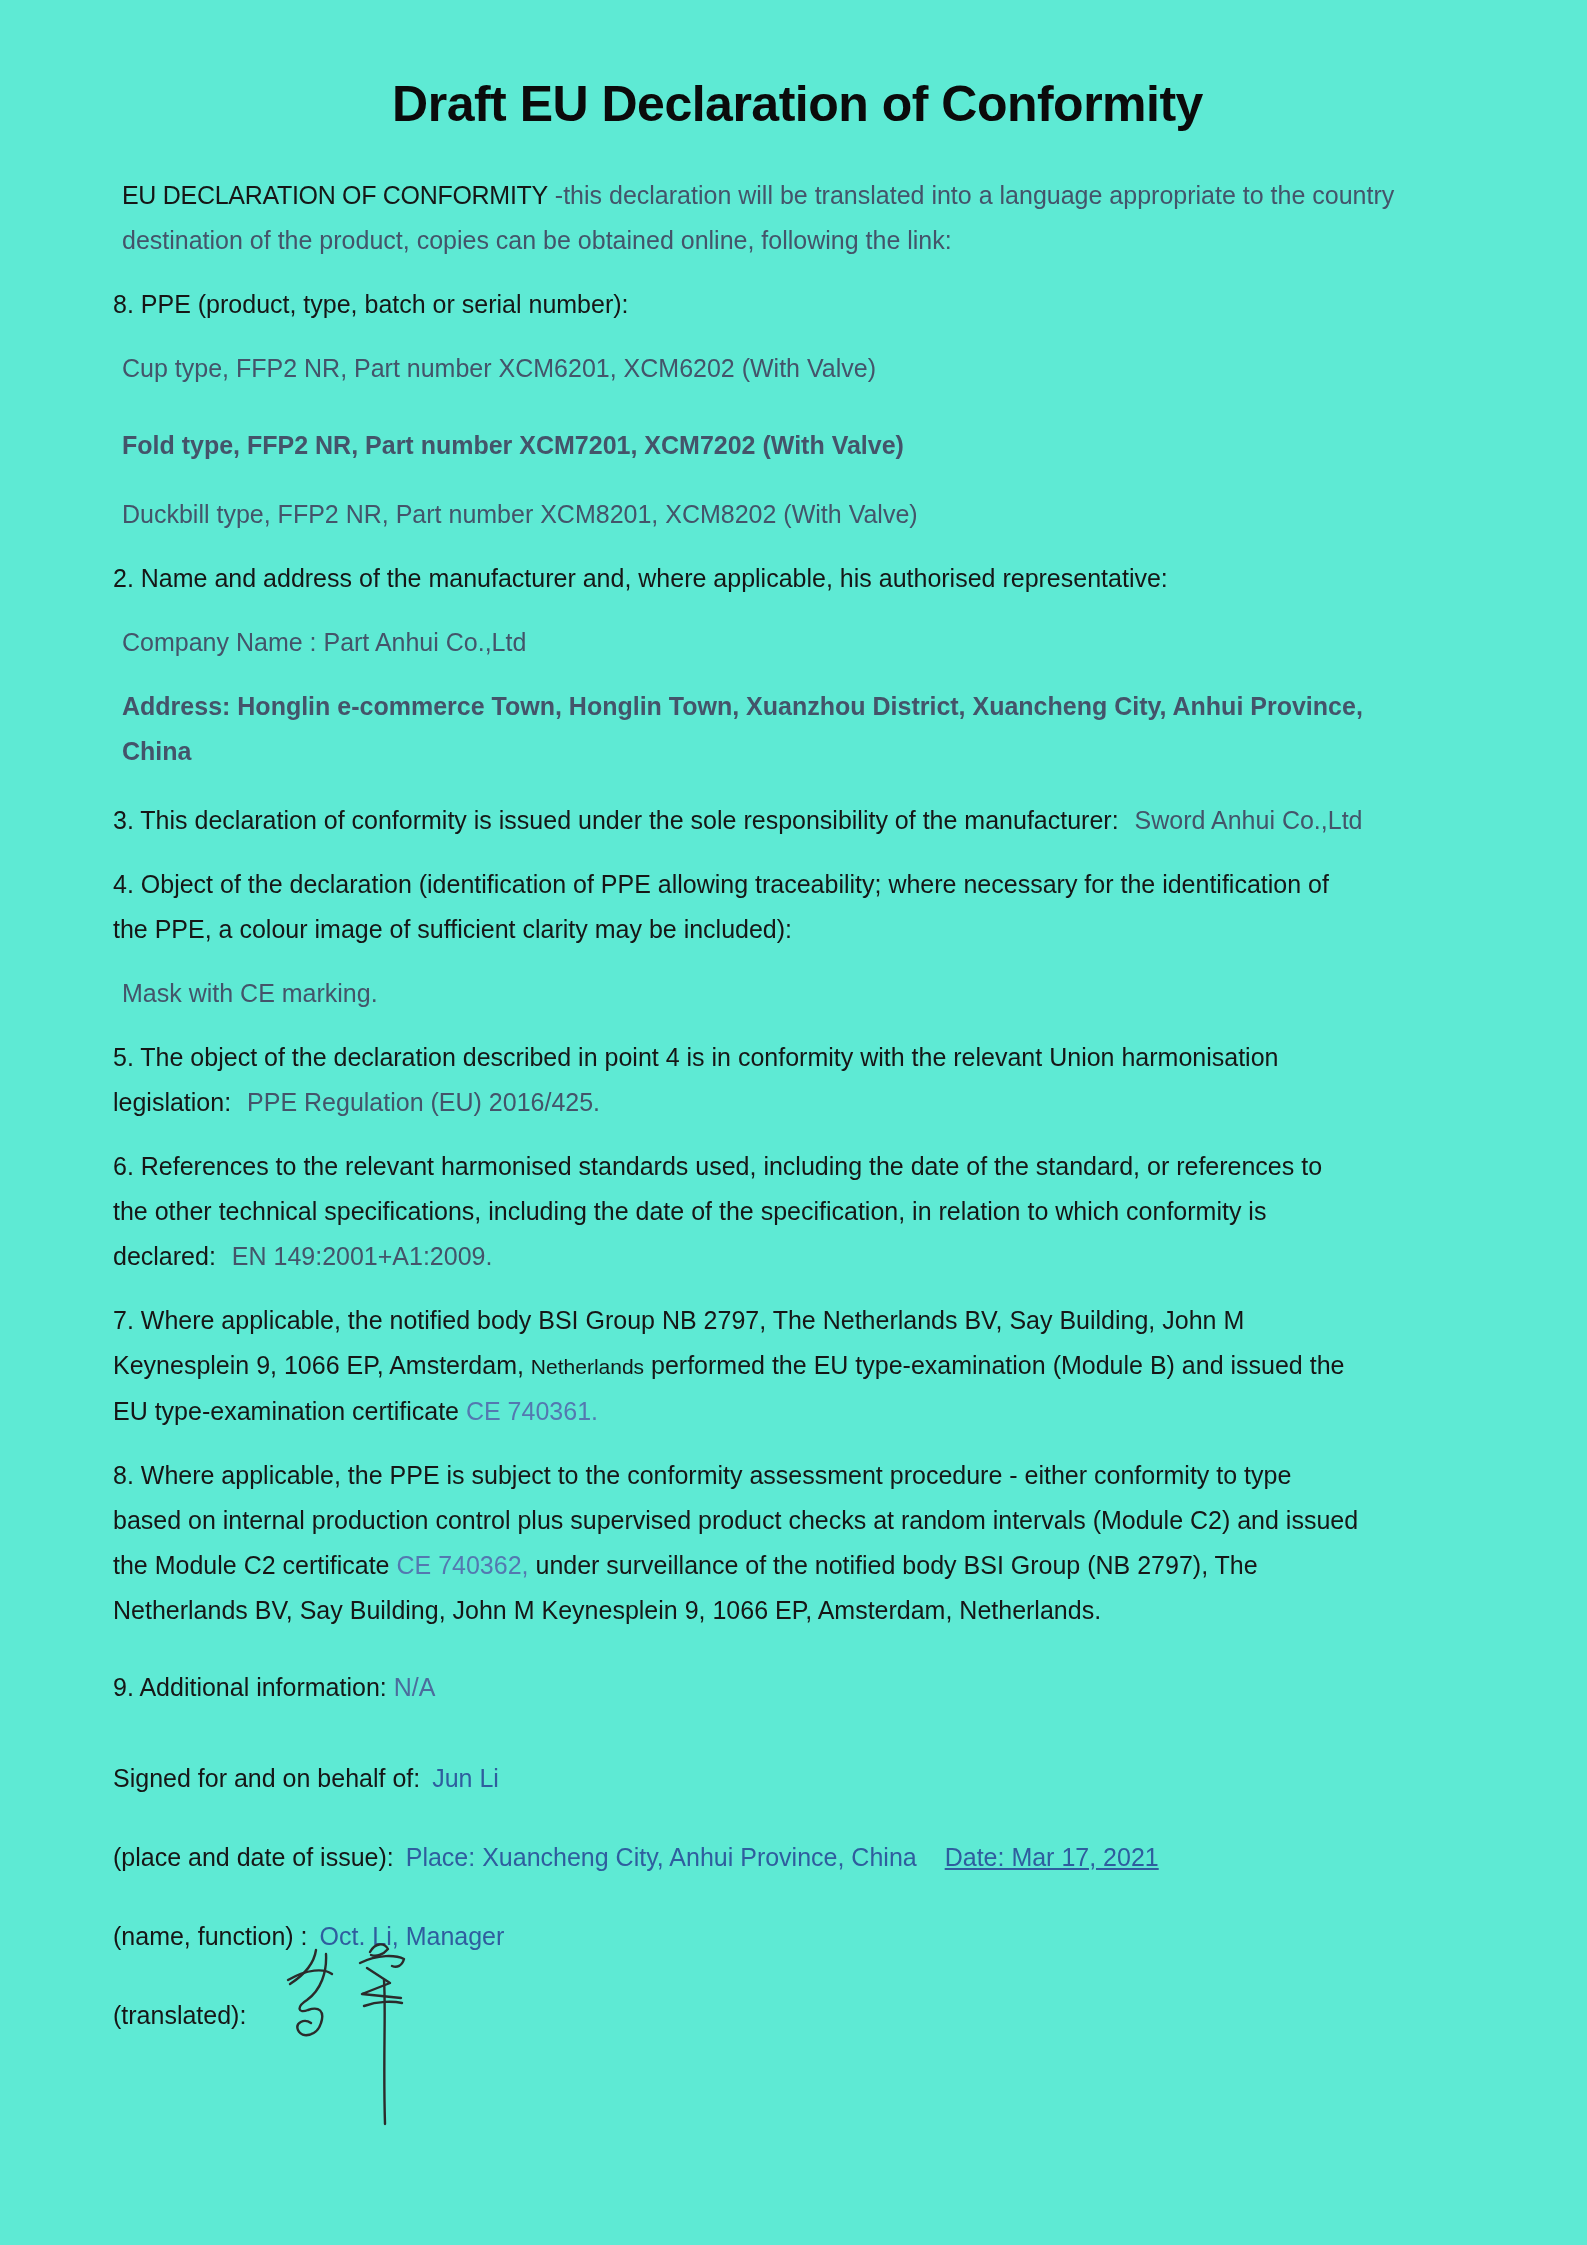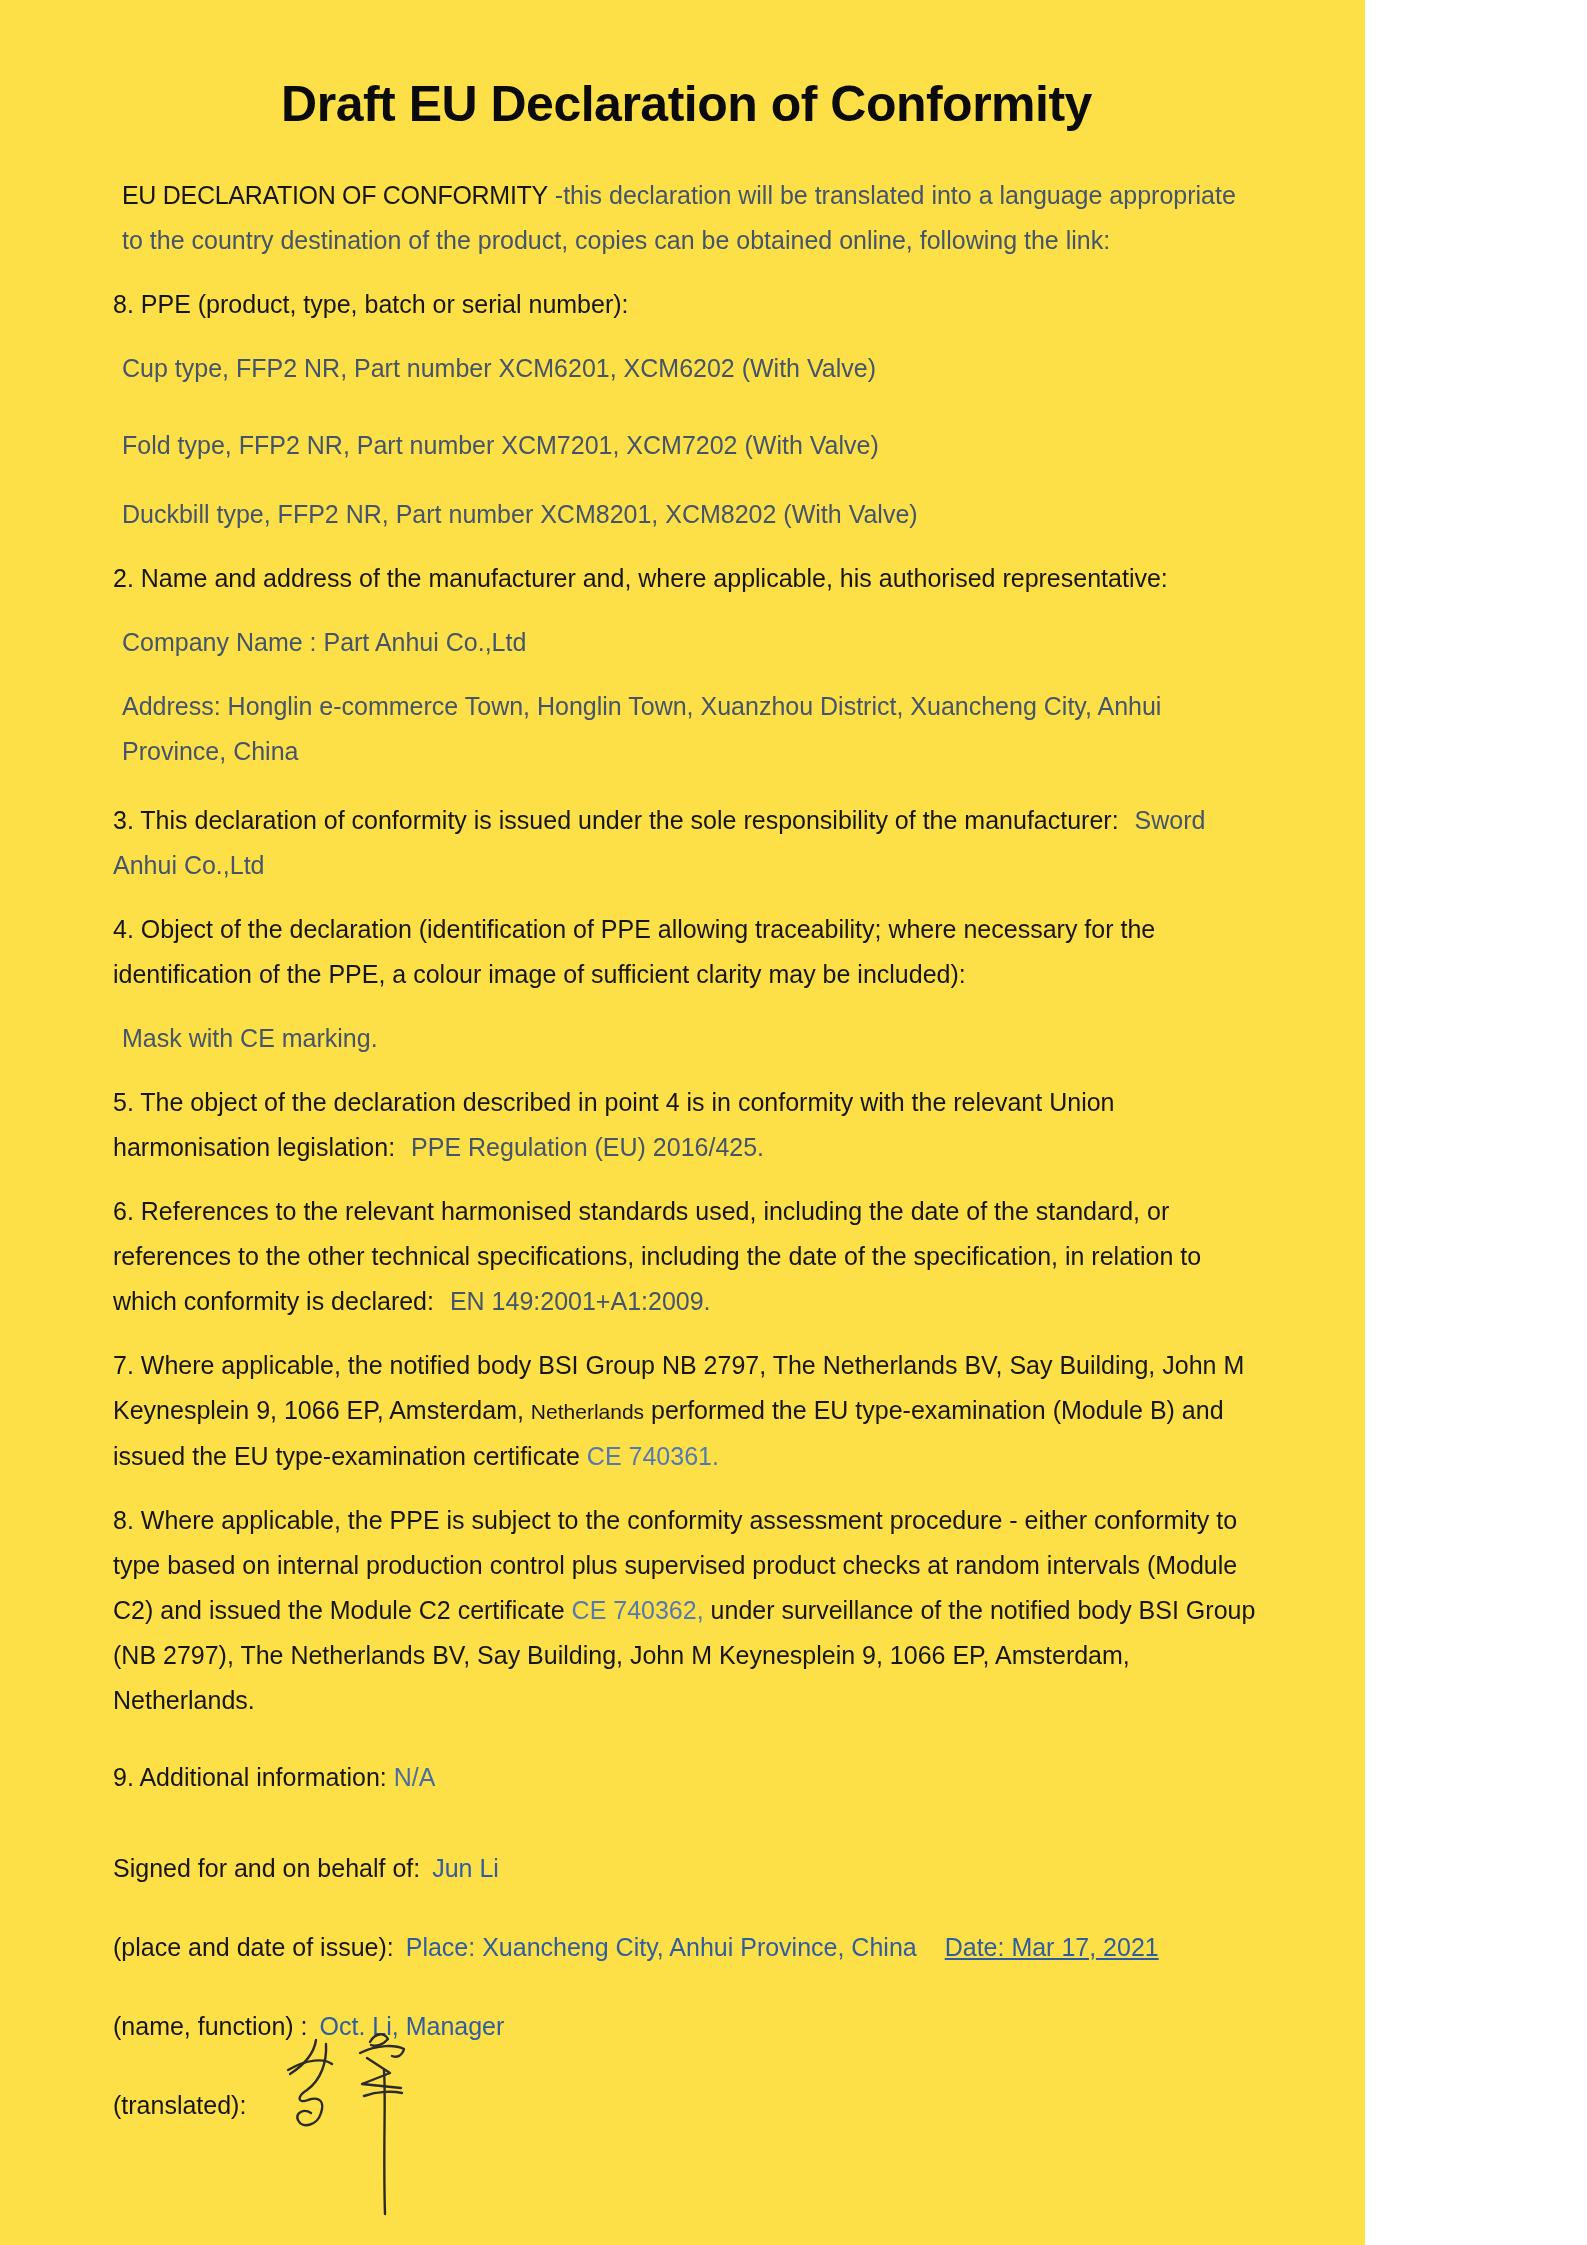--- a/index.html
+++ b/index.html
@@ -1,20 +1,20 @@
 <!DOCTYPE html>
 <html style="--text: #161616; --slate: #44546A; --blue: #2F5D9E; --steel: #5478B0; --na: #4C6C9C;"><head>
 <meta charset="utf-8">
 <style>
   html,body{margin:0;padding:0;background:#ffffff;}
   .page{
     position:relative;
-    width:1365px;
+    width:1587px;
     height:2245px;
-    background:#fde047;
+    background:#5eead4;
     overflow:hidden;
     font-family:"Liberation Sans", sans-serif;
     color:var(--text,#161616);
     box-sizing:border-box;
     padding:75px 105px 0 113px;
   }
   .title{
     font-size:50px;
     font-weight:bold;
     text-align:center;
@@ -24,21 +24,21 @@
   }
   .para{
     font-size:25px;
     line-height:45px;
     margin:0 0 19px 0;
     max-width:1369px;
   }
   .narrow{max-width:1250px;}
   .intro{max-width:1300px;}
   .mb-lg{margin-bottom:32px;}
-  .mb-md{margin-bottom:24px;}
+  .mb-md{margin-bottom:24px;font-weight:bold;}
   .slate{color:var(--slate,#44546A);margin-left:9px;}
   .blue{color:var(--blue,#2F5D9E);}
   .steel{color:var(--steel,#5478B0);}
   .na{color:var(--na,#4C6C9C);}
   .black{color:var(--text,#161616);}
   .caps{letter-spacing:-0.3px;}
   .small{font-size:21px;}
   .signoff{margin-top:46px;}
   .signoff .para{margin-bottom:34px;}
   .val-gap{margin-left:12px;}

